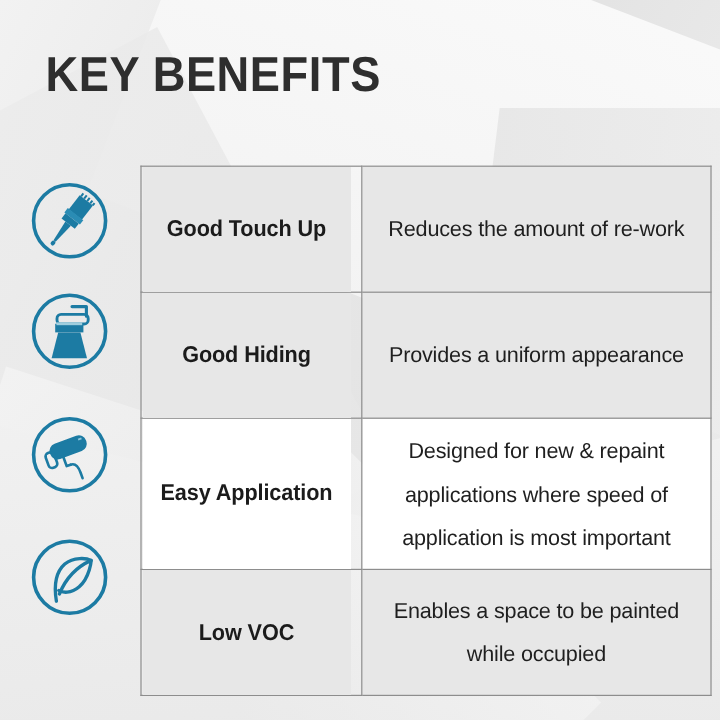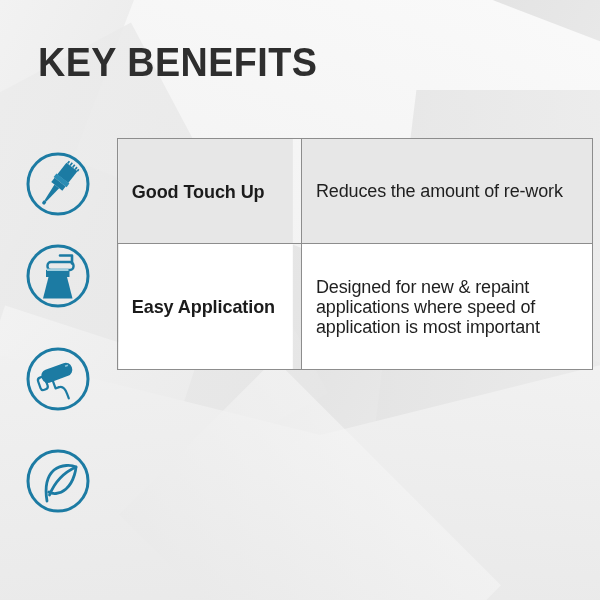--- a/index.html
+++ b/index.html
@@ -13,20 +13,21 @@
     font-family: "Liberation Sans", sans-serif;
     background: #e6e6e6;
   }
 
   #poster {
     position: relative;
     width: 600px;
     height: 600px;
     background: #fde047;
     overflow: hidden;
+    text-align: center;
   }
 
   
   .bg-layer {
     position: absolute;
     inset: 0;
     pointer-events: none;
   }
   .bg-base {
     background: linear-gradient(118deg, #f2f2f2 0%, #e9e9e9 28%, #e4e4e4 55%, #ececec 80%, #e3e3e3 100%);
@@ -158,21 +159,21 @@
     color: #1b1b1b;
     line-height: 23px;
     letter-spacing: -0.1px;
     transform: scaleX(0.95);
     transform-origin: left center;
   }
   .cell-desc {
     font-size: 18px;
     font-weight: 400;
     color: #1f1f1f;
-    line-height: 20px;
+    line-height: 36px;
     letter-spacing: -0.15px;
   }
   .row-shaded td { background: #e7e7e7; }
   .row-plain  td { background: #ffffff; }
 
   .r1 td { height: 92px; }
   .r2 td { height: 92px; }
   .r3 td { height: 113px; }
   .r4 td { height: 92px; }
 </style>
@@ -243,20 +244,28 @@
     </div>
 
   </div>
 
   <table id="benefits-table">
     <tbody>
       <tr class="row-shaded r1">
         <td class="cell-name">Good Touch Up</td>
         <td class="cell-desc">Reduces the amount of re-work</td>
       </tr>
+      <tr class="row-shaded r2">
+        <td class="cell-name">Good Hiding</td>
+        <td class="cell-desc">Provides a uniform appearance</td>
+      </tr>
       <tr class="row-plain r3">
         <td class="cell-name">Easy Application</td>
         <td class="cell-desc">Designed for new &amp; repaint applications where speed of application is most important</td>
       </tr>
+      <tr class="row-shaded r4">
+        <td class="cell-name">Low VOC</td>
+        <td class="cell-desc">Enables a space to be painted while occupied</td>
+      </tr>
     </tbody>
   </table>
 
 </div>
 
 </body></html>

